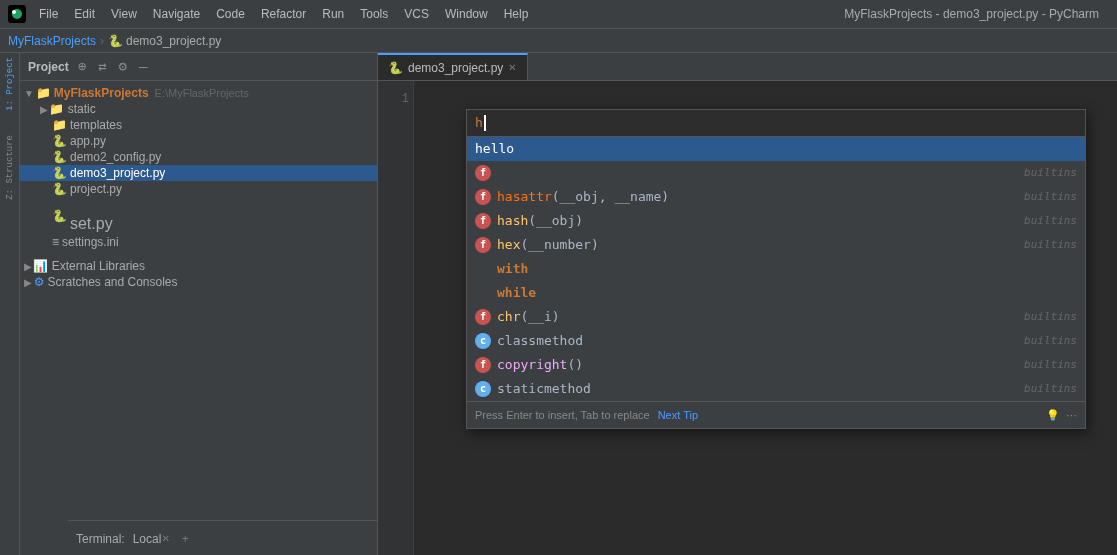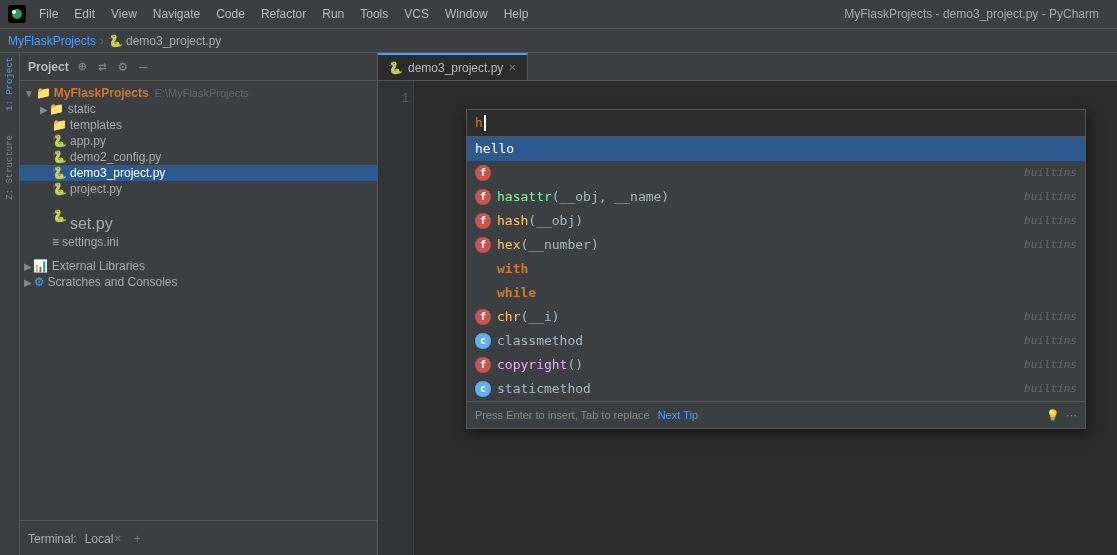--- a/index.html
+++ b/index.html
@@ -143,20 +143,21 @@
     .bottom-bar {
       height: 36px;
       background: #3c3f41;
       border-top: 1px solid #555;
       display: flex;
       align-items: center;
       padding: 0 8px;
       font-family: Arial, sans-serif;
       font-size: 12px;
       color: #aaa;
+      margin-left: 48px;
     }
     .terminal-tab {
       display: flex;
       align-items: center;
       gap: 0;
       padding: 4px 8px;
       cursor: pointer;
     }
     .terminal-tab .close-btn { color: #777; font-size: 10px; cursor: pointer; }
     .add-btn { color: #777; cursor: pointer; margin-left: 4px; }
@@ -474,21 +475,21 @@
 
           <div class="autocomplete-selected">hello</div>
 
           <div class="autocomplete-item">
             <span class="autocomplete-badge badge-f">f</span>
             <span class="autocomplete-source">builtins</span>
           </div>
 
           <div class="autocomplete-item">
             <span class="autocomplete-badge badge-f">f</span>
-            <span><span style="color:#86efac;">hasattr</span><span style="color:#a9b7c6;">(__obj, __name)</span></span>
+            <span><span style="color:#f97316;">hasattr</span><span style="color:#a9b7c6;">(__obj, __name)</span></span>
             <span class="autocomplete-source">builtins</span>
           </div>
 
           <div class="autocomplete-item">
             <span class="autocomplete-badge badge-f">f</span>
             <span><span style="color:#ffc66d;">hash</span><span style="color:#a9b7c6;">(__obj)</span></span>
             <span class="autocomplete-source">builtins</span>
           </div>
 
           <div class="autocomplete-item">

